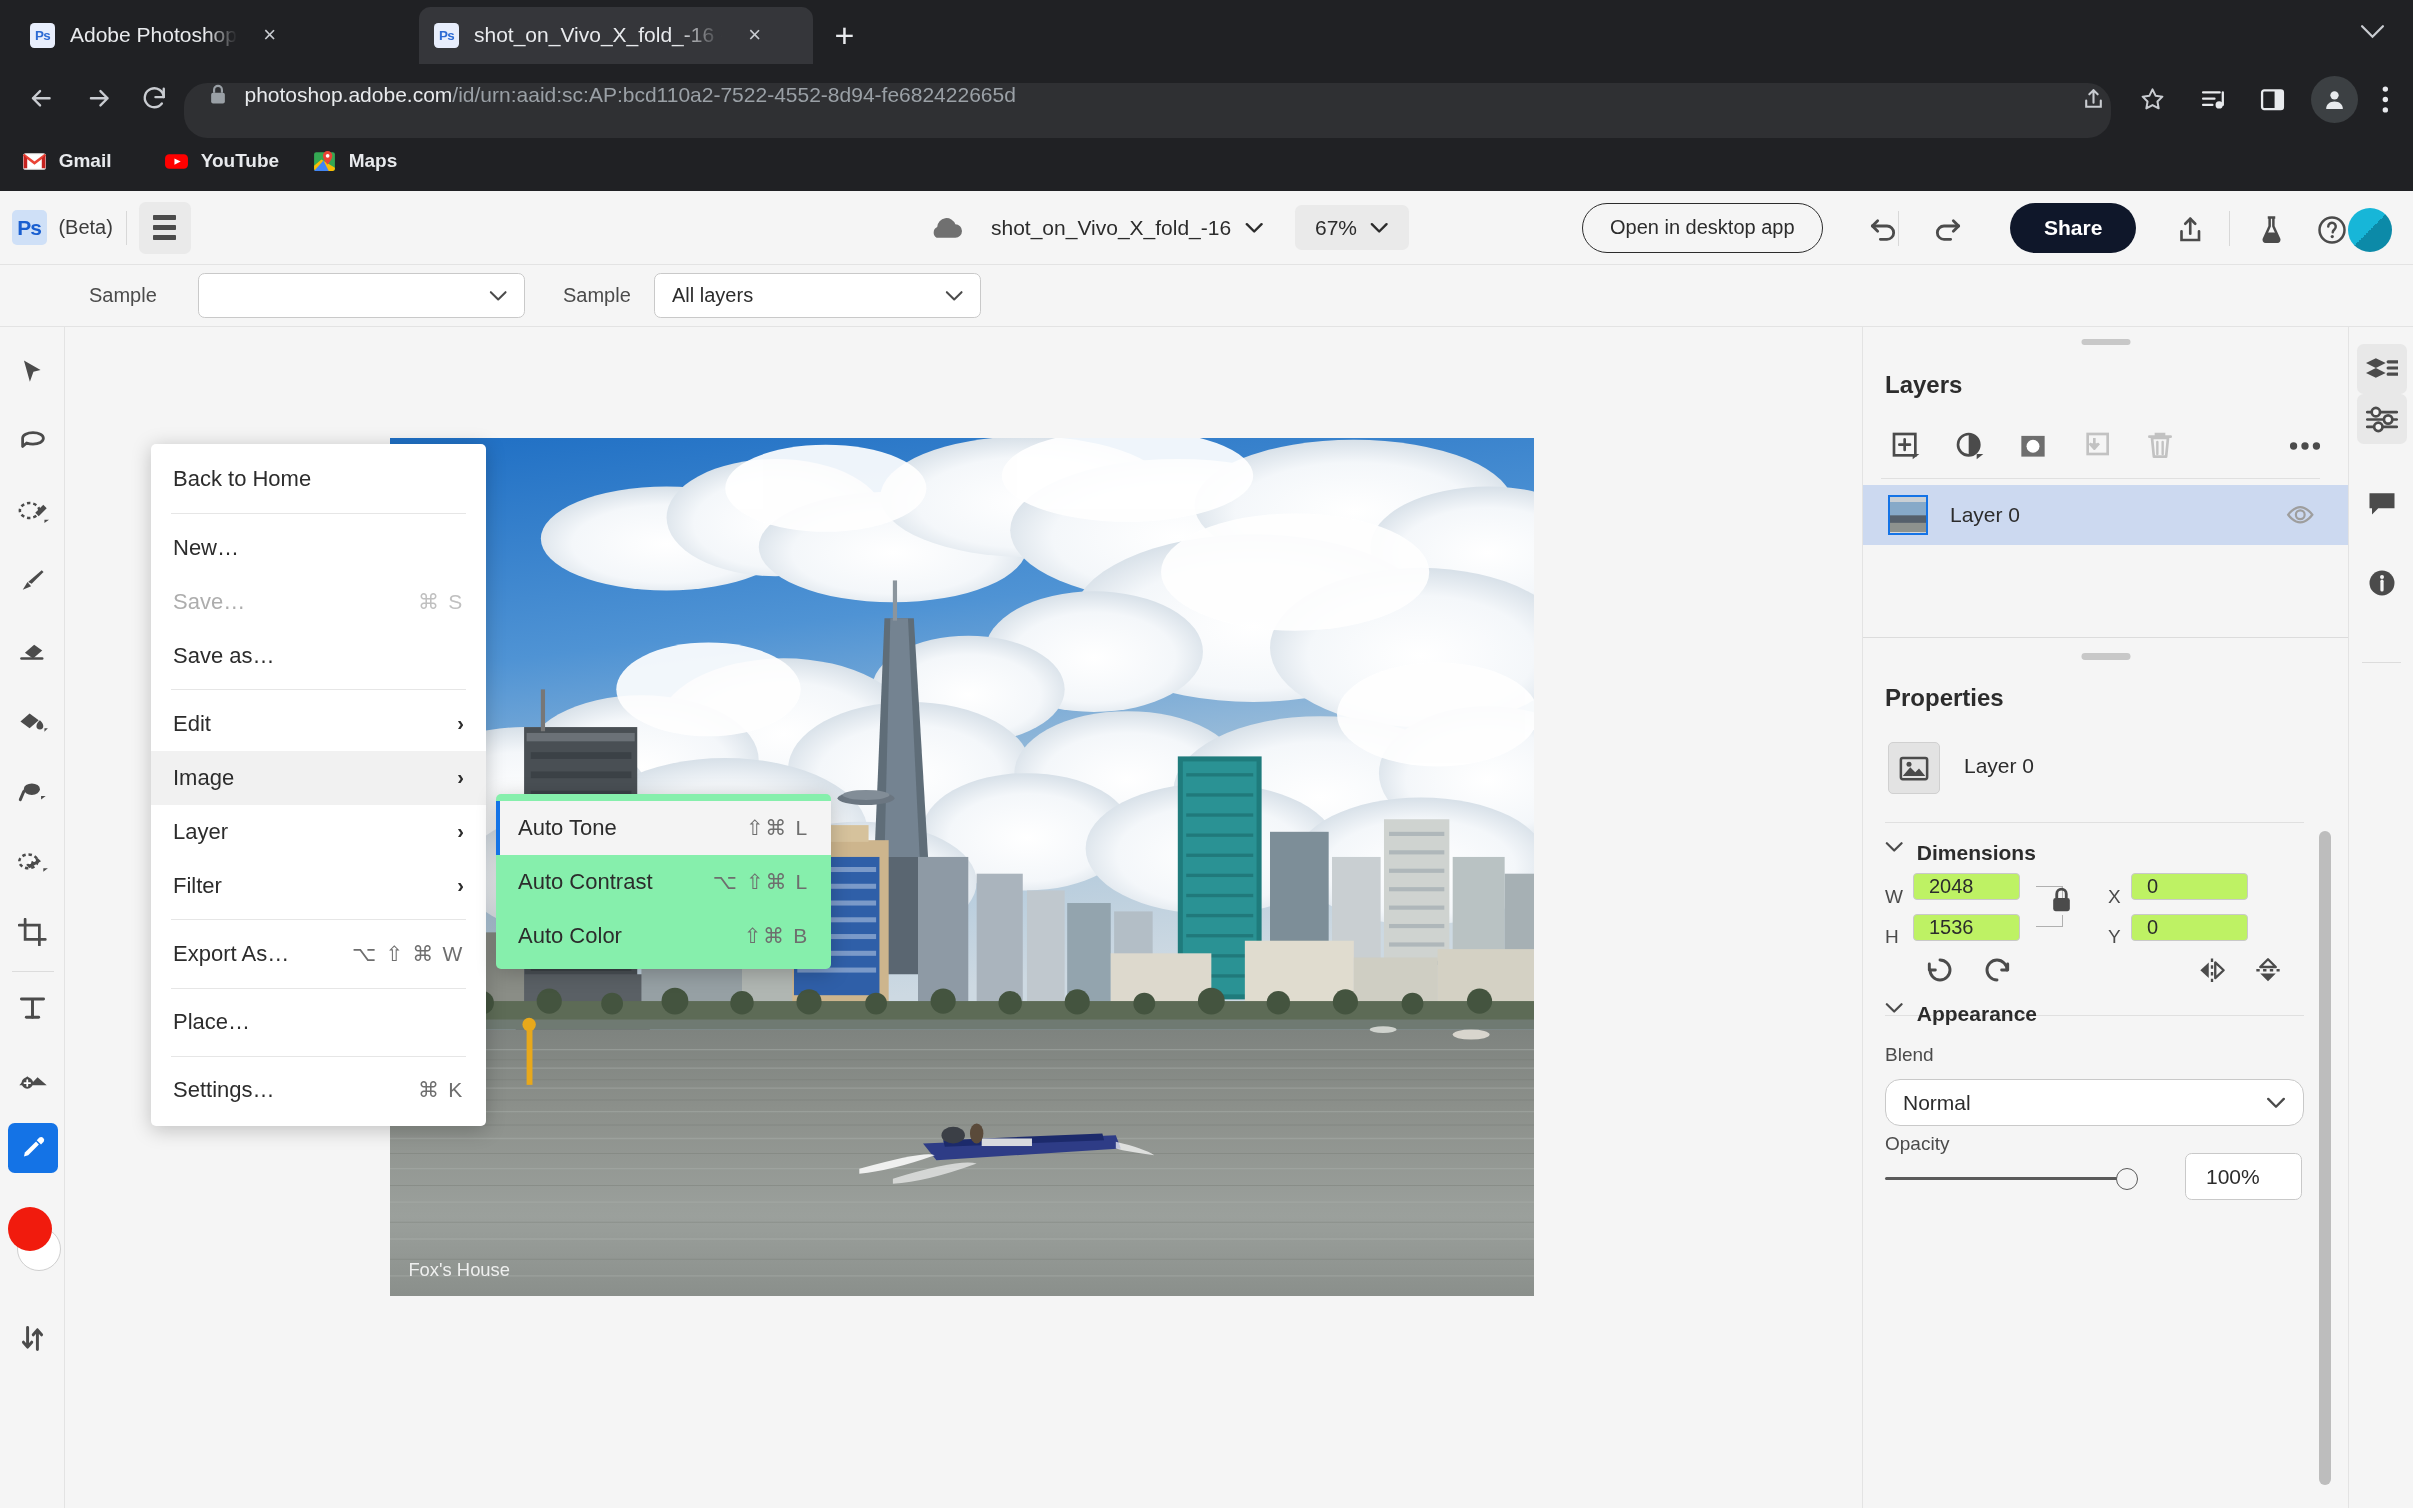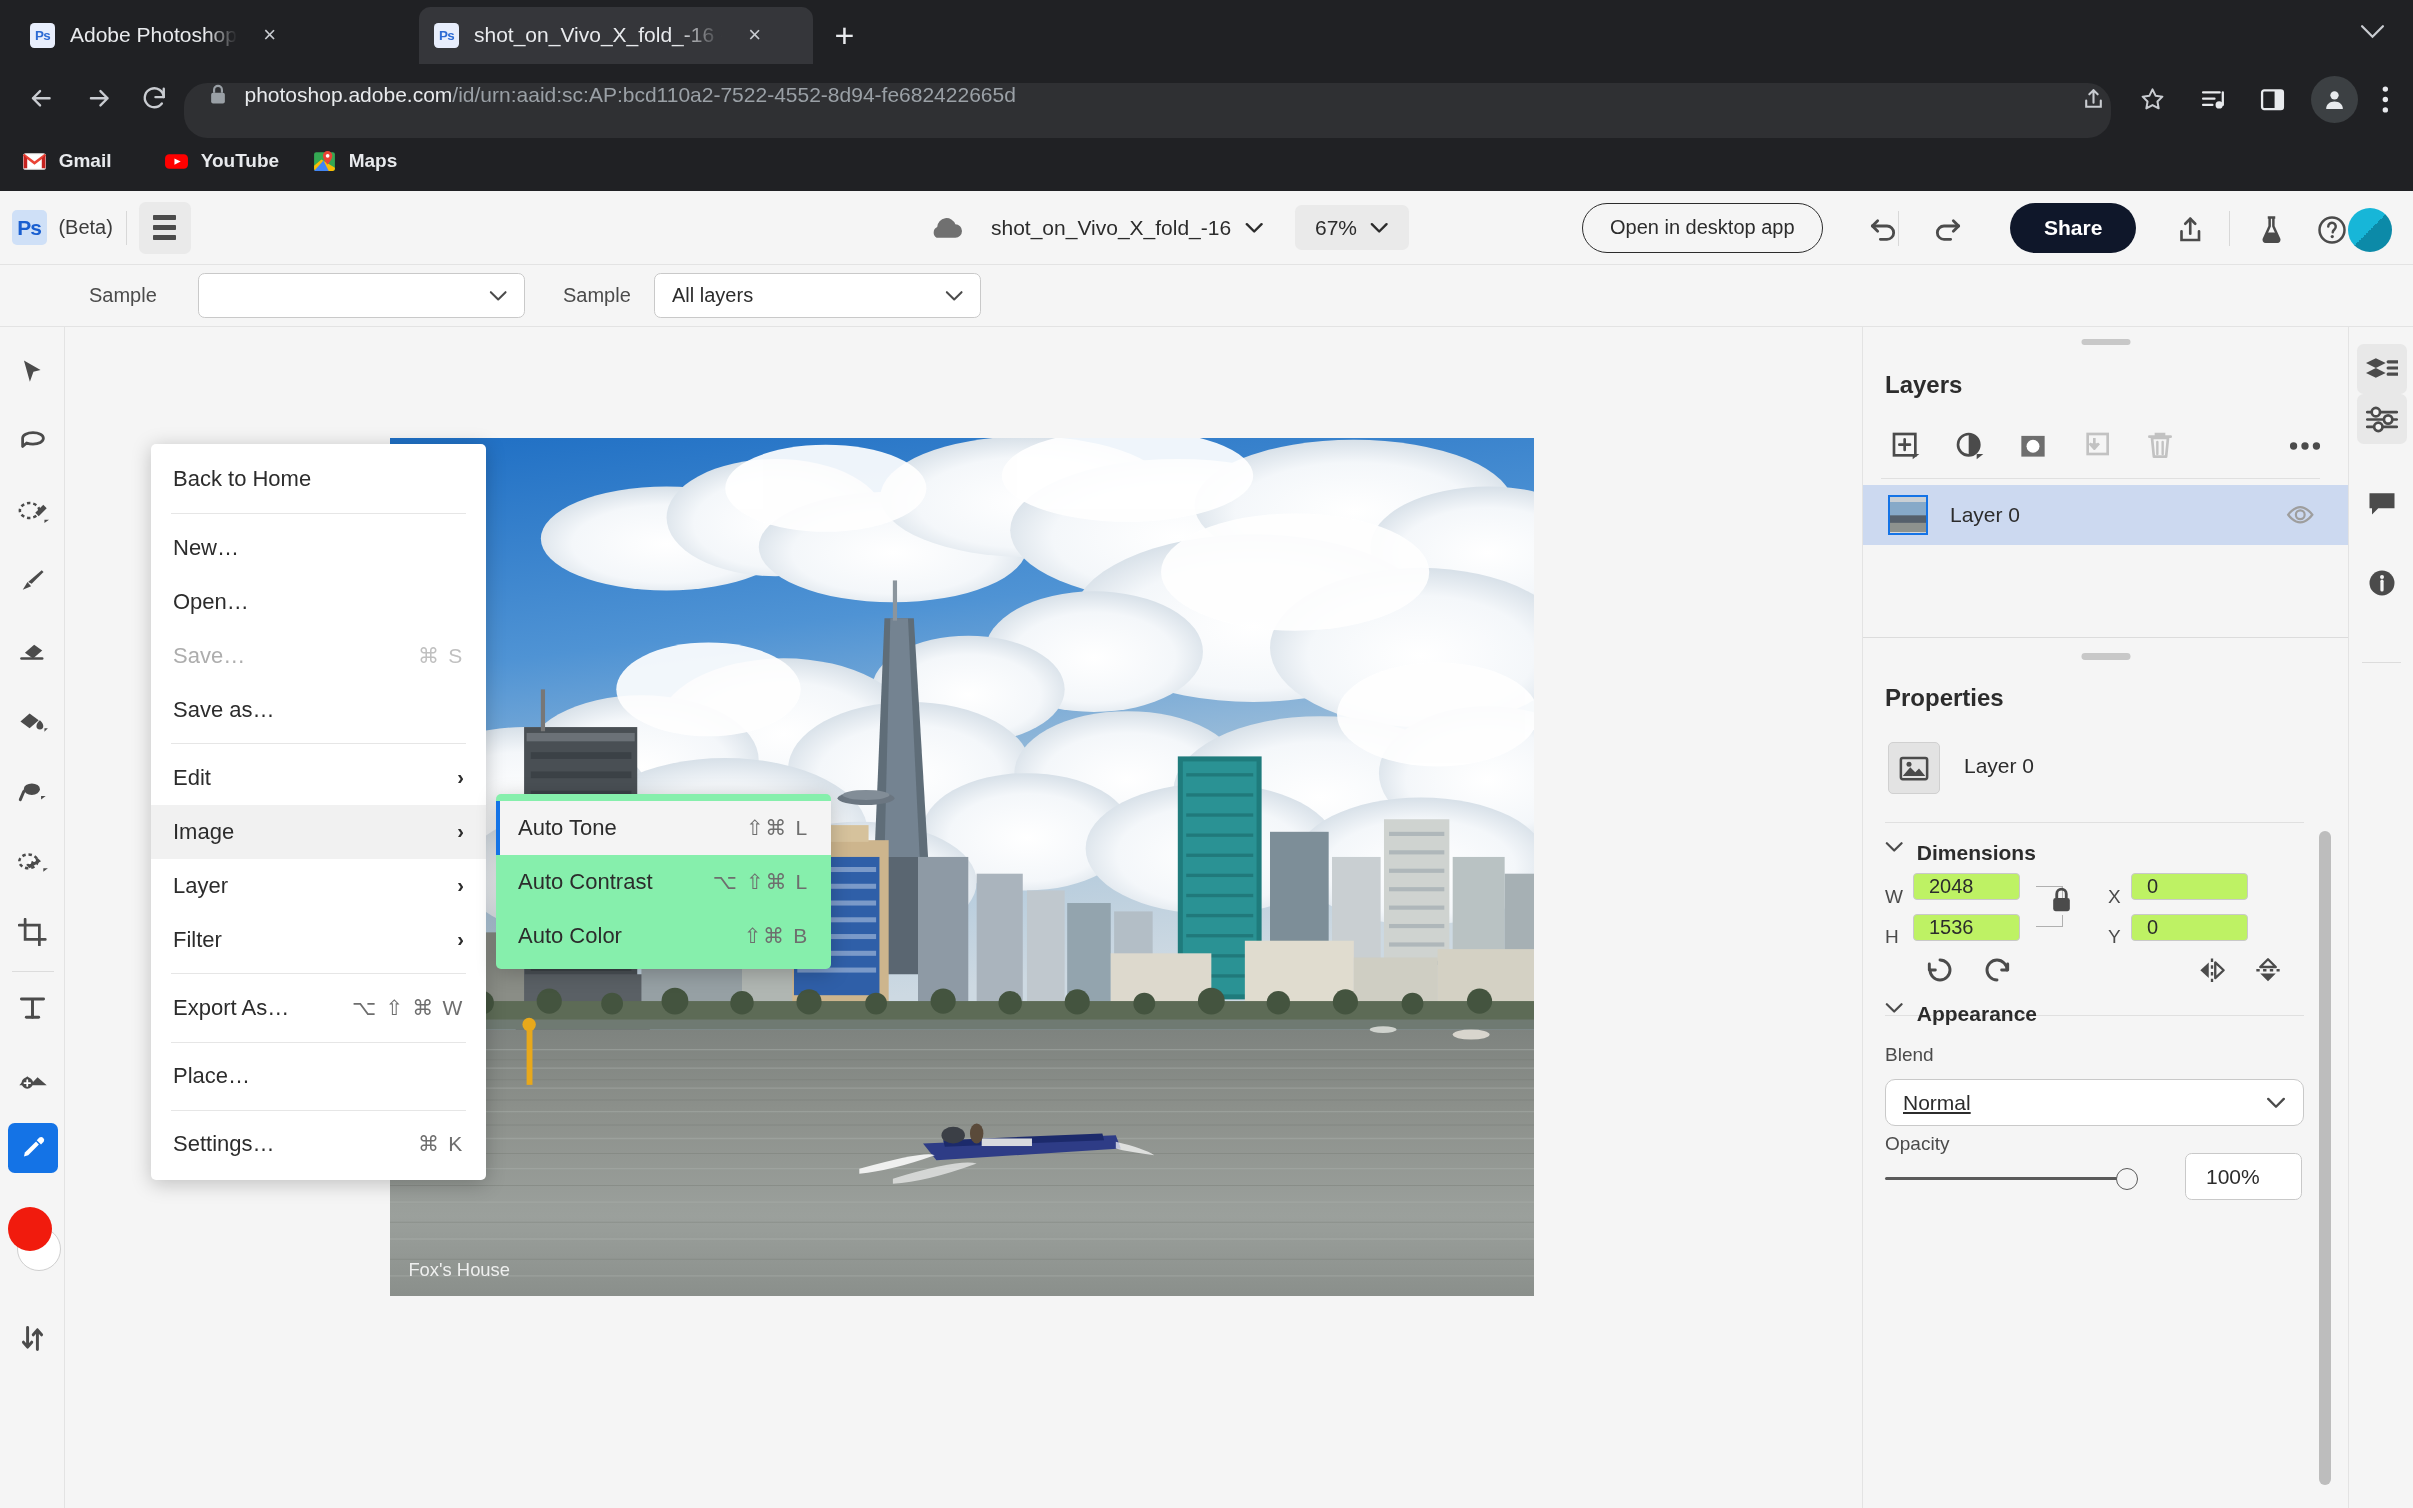--- a/index.html
+++ b/index.html
@@ -282,23 +282,23 @@
   .link-bracket { position: absolute; width: 27px; height: 0.8px; background: #b0b0b0; }
   .link-bracket.v { width: 0.8px; height: 11.7px; }
   .xf-ico {
     position: absolute; width: 40px; height: 40px;
     display: flex; align-items: center; justify-content: center;
     color: #4b4b4b;
   }
   #props-sep2 { position: absolute; left: 22px; top: 377px; width: 419px; height: 0.8px; background: #e0e0e0; }
   .blend-select {
     position: absolute; left: 22px; height: 47px; width: 419px;
-    border: 0.8px solid #c9c9c9; border-radius: 10px; background: #fff;
+    border: 0.8px solid #c9c9c9; border-radius: 15px; background: #fff;
     display: flex; align-items: center; justify-content: space-between;
-    padding: 0 17px; font-size: 21px; color: #2c2c2c; text-decoration: underline;
+    padding: 0 17px; font-size: 21px; color: #2c2c2c;
   }
   #opacity-track {
     position: absolute; left: 22px; width: 243px; height: 3.4px;
     background: #5a5a5a; border-radius: 1.7px;
   }
   #opacity-knob {
     position: absolute; width: 22px; height: 22px; border-radius: 50%;
     background: #f5f5f5; border: 1.7px solid #5a5a5a;
   }
   #opacity-input {
@@ -1071,23 +1071,20 @@
 
   <div id="file-menu">
     <div class="menu-item">
       <span>Back to Home</span>
     </div>
     <div class="menu-sep"></div>
 
     <div class="menu-item">
       <span>New…</span>
     </div>
-    <div class="menu-item">
-      <span>Open…</span>
-    </div>
     <div class="menu-item disabled">
       <span>Save…</span>
       <span class="menu-shortcut">⌘ S</span>
     </div>
     <div class="menu-item">
       <span>Save as…</span>
     </div>
     <div class="menu-sep"></div>
 
     <div class="menu-item">

